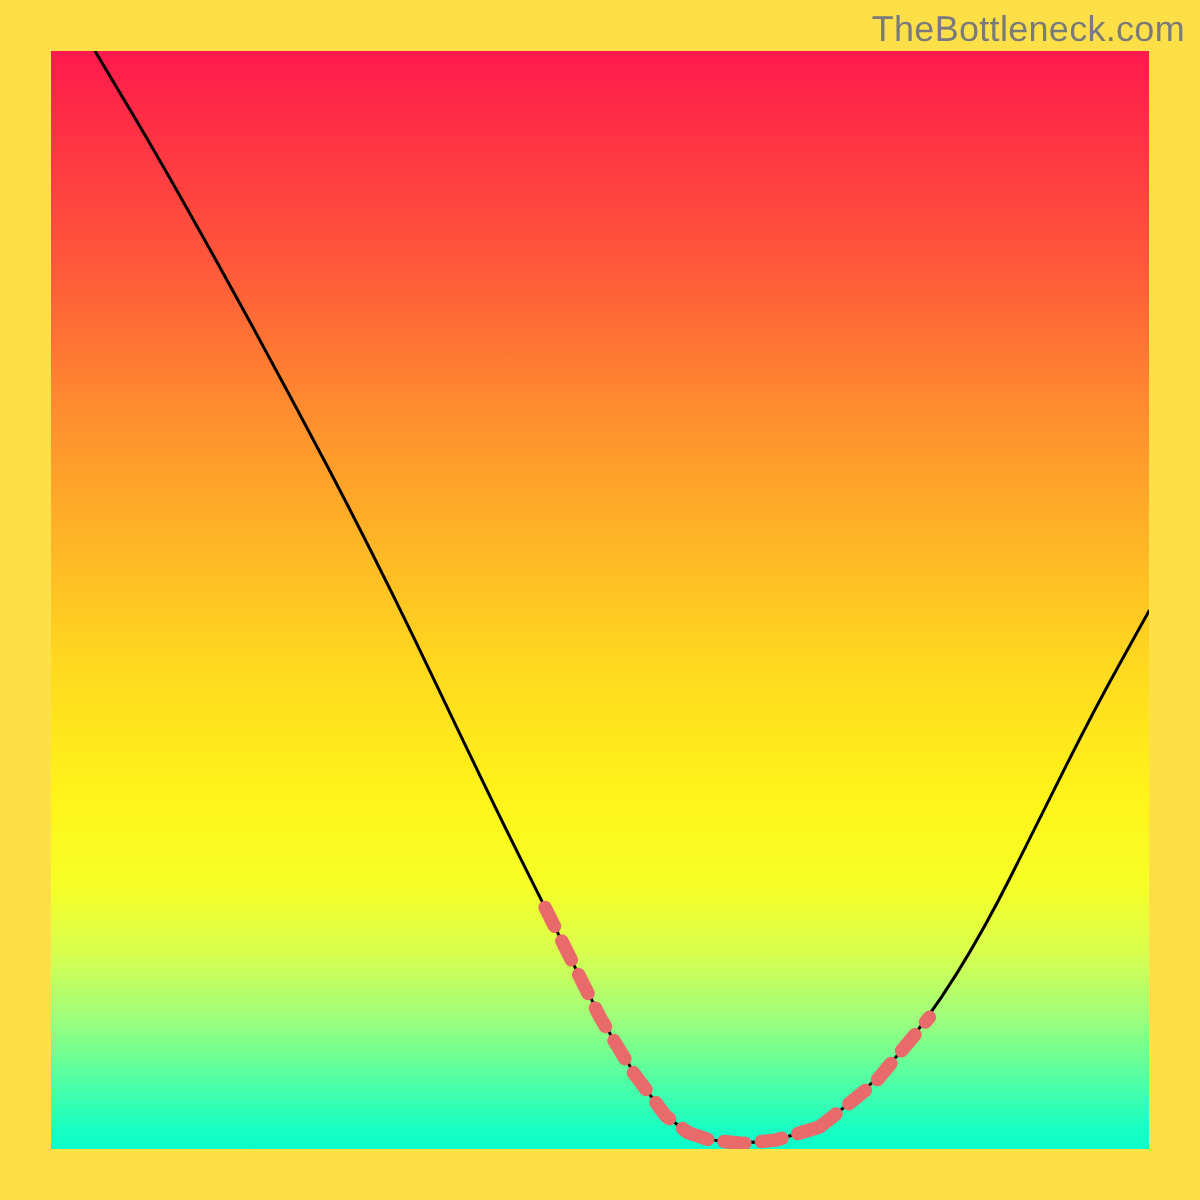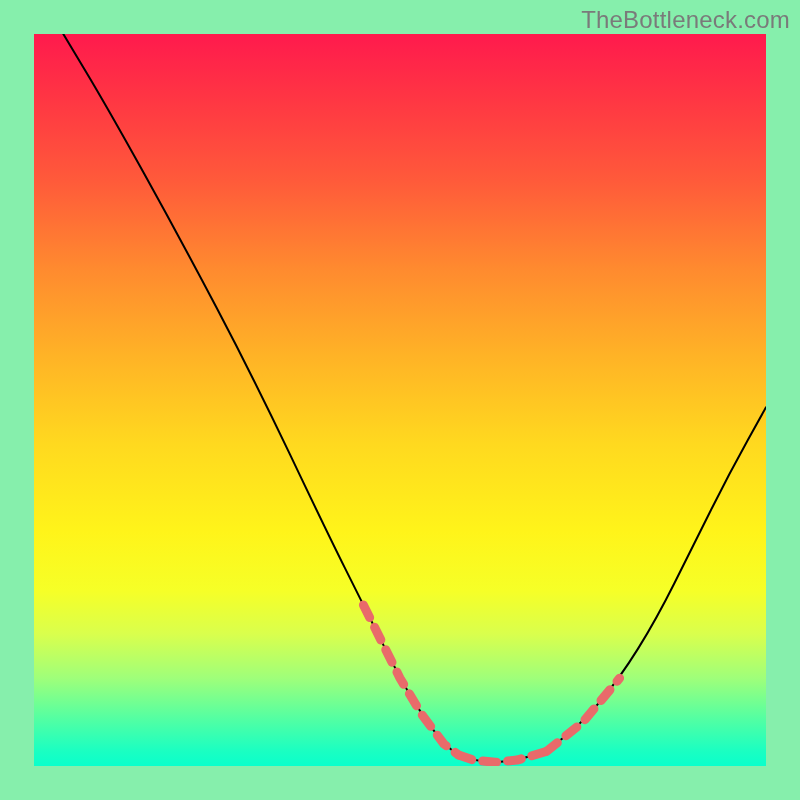--- a/index.html
+++ b/index.html
@@ -9,21 +9,21 @@
     height: 800px;
     background: #000;
     overflow: hidden;
   }
   .frame {
     position: absolute;
     left: 0;
     top: 0;
     width: 800px;
     height: 800px;
-    background: #86efac;
+    background: #fde047;
   }
   .plot-bg {
     position: absolute;
     left: 34px;
     top: 34px;
     width: 732px;
     height: 732px;
     background: linear-gradient(to bottom,
       #ff1a4d 0%,
       #ff3344 8%,

